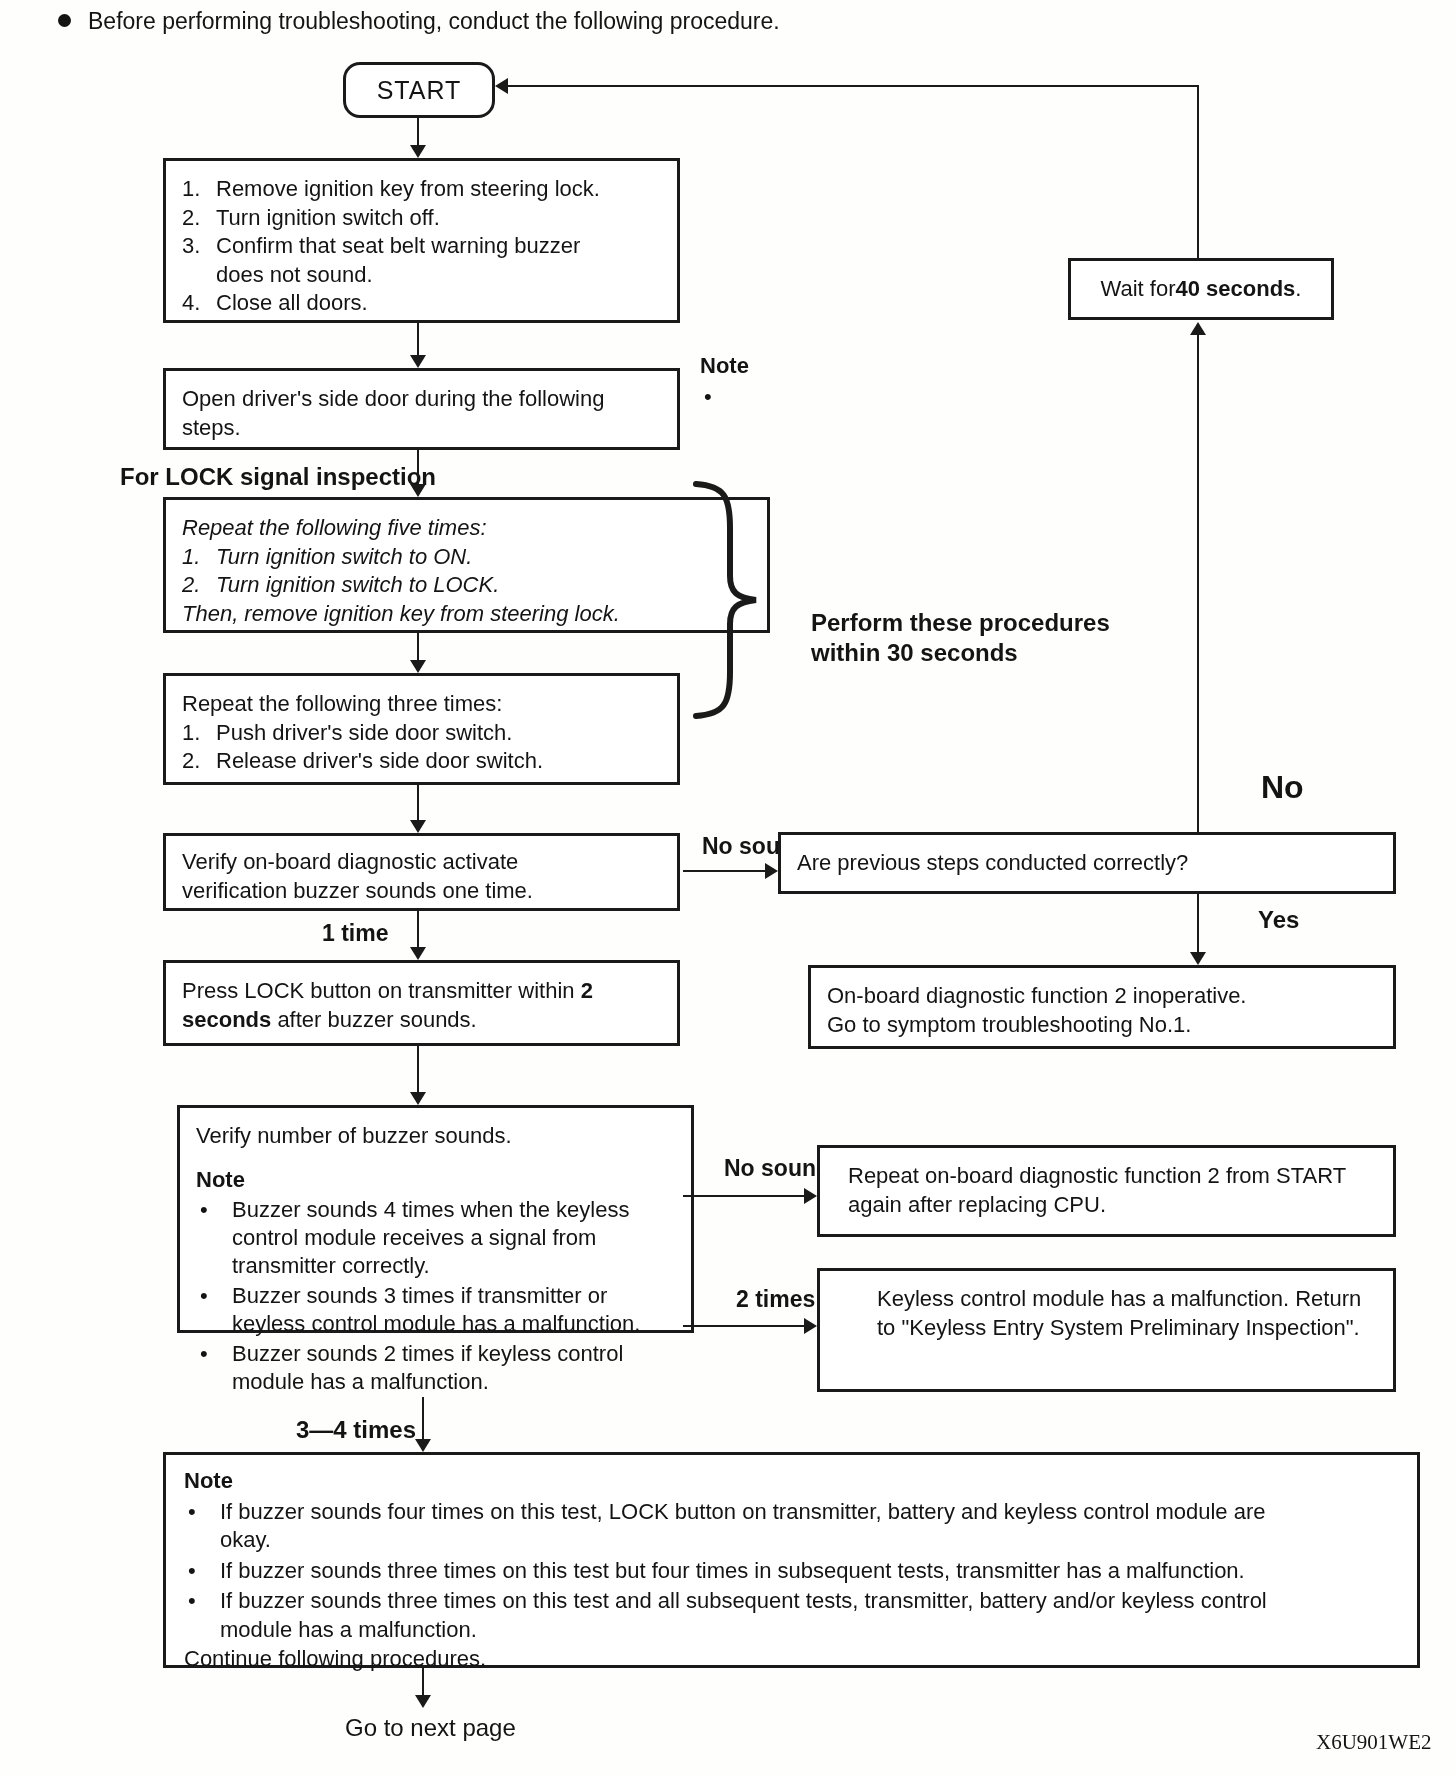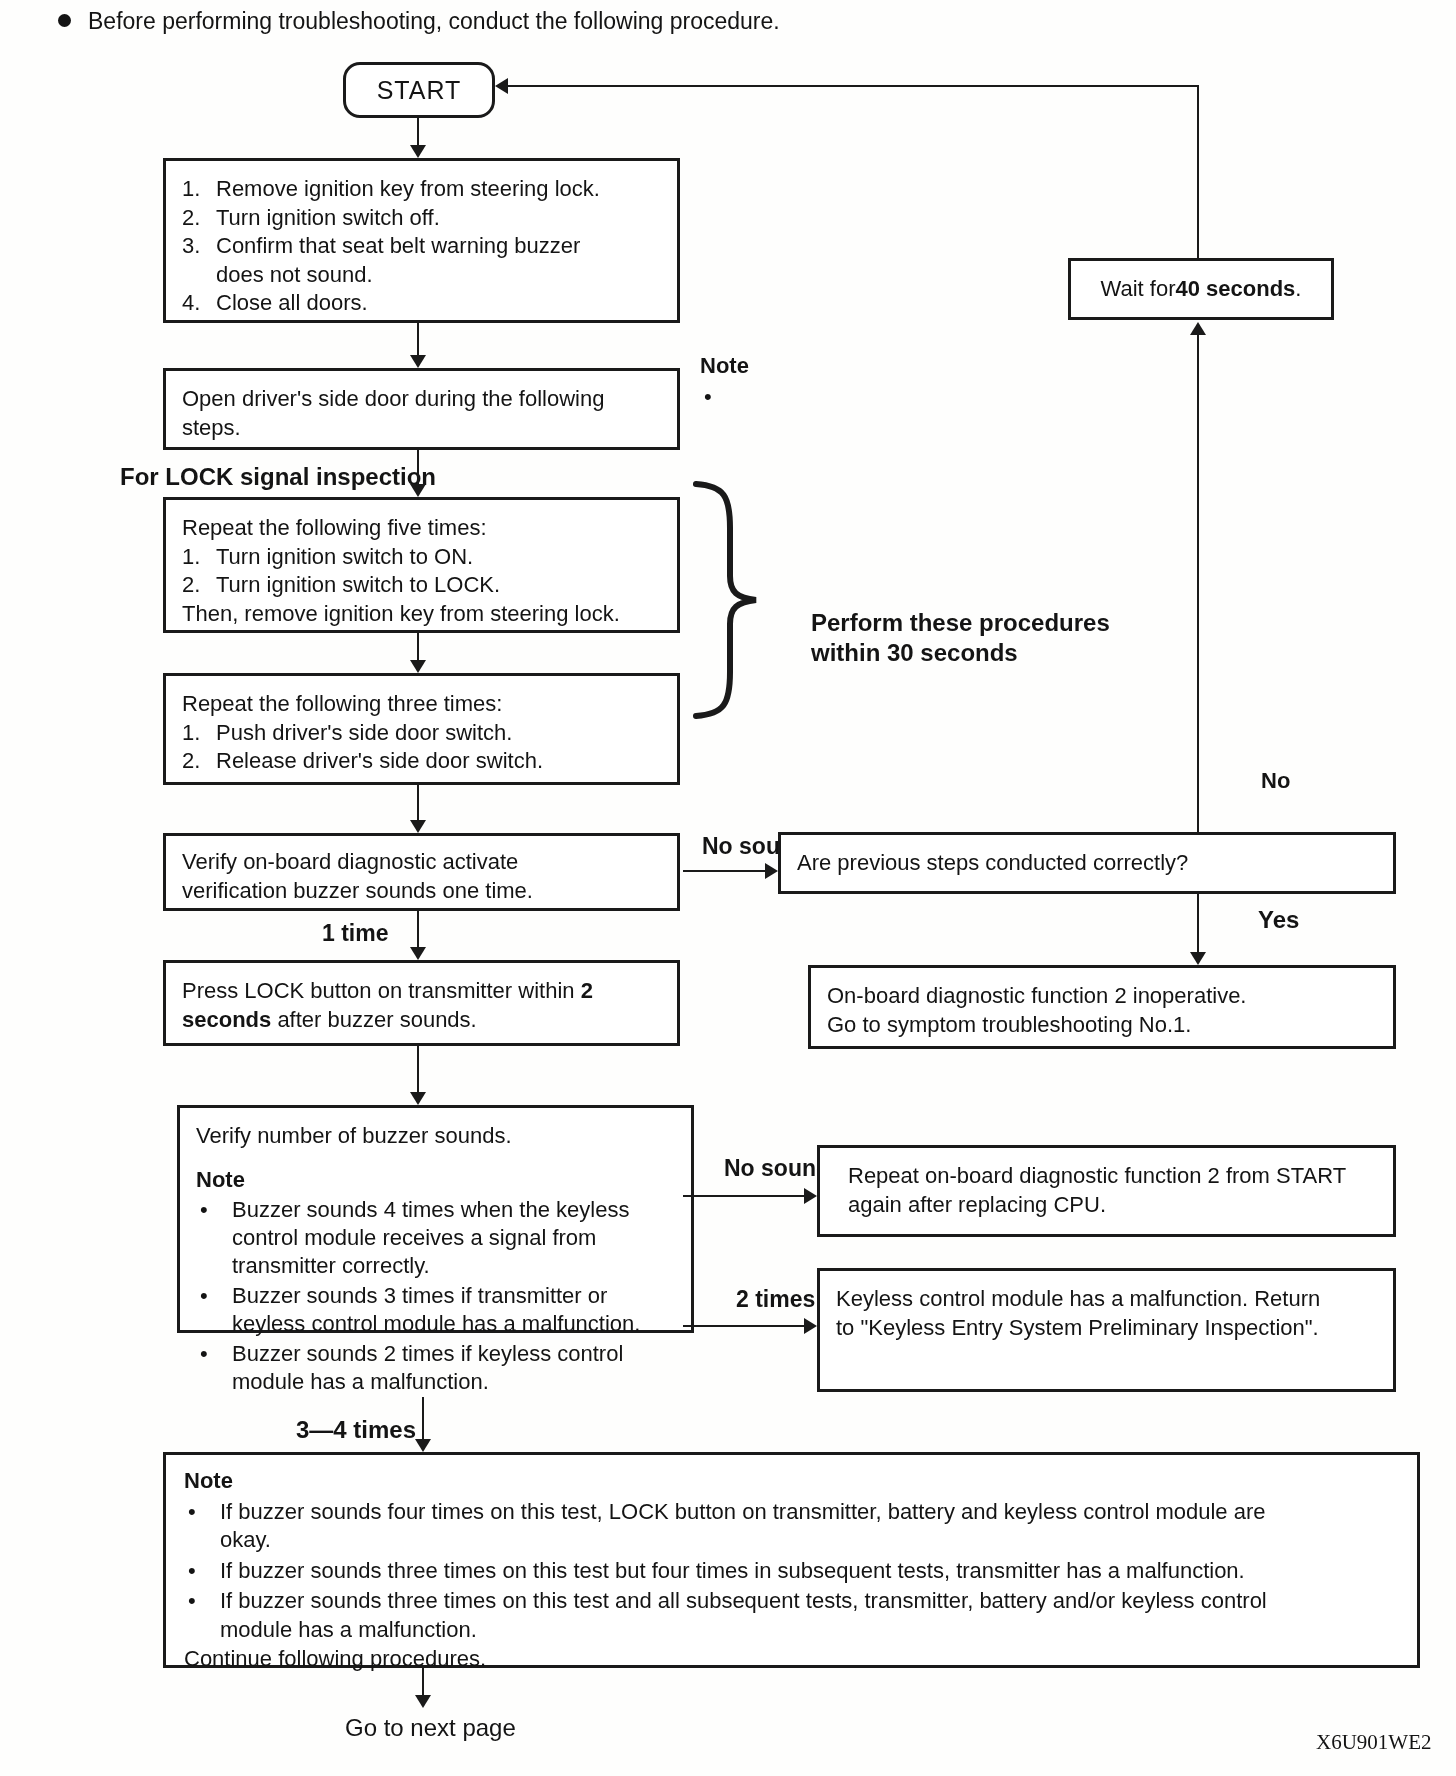--- a/index.html
+++ b/index.html
@@ -76,21 +76,21 @@
     <div class="brow">
       <span class="bm">•</span>
     </div>
   </div>
 
   <div class="lbl" style="left:84px;top:463px;font-size:24px;">For LOCK signal inspection</div>
 
   <div class="vline" style="left:417px;top:450px;height:36px;"></div>
   <span class="ah down" style="left:410px;top:484px;"></span>
 
-  <div class="fbox" style="left:163px;top:497px;width:517px;height:136px;">
+  <div class="fbox" style="left:163px;top:497px;width:607px;height:136px;font-style:italic;">
     <div>Repeat the following five times:</div>
     <div class="li">
       <span class="n">1.</span>
       <span class="t">Turn ignition switch to ON.</span>
     </div>
     <div class="li">
       <span class="n">2.</span>
       <span class="t">Turn ignition switch to LOCK.</span>
     </div>
     <div>Then, remove ignition key from steering lock.</div>
@@ -129,21 +129,21 @@
 
   <div class="fbox center-v" style="left:778px;top:832px;width:618px;height:62px;padding-top:0;padding-bottom:0;">Are previous steps conducted correctly?</div>
 
   <div class="fbox center-v" style="left:1068px;top:258px;width:266px;height:62px;padding-top:0;padding-bottom:0;justify-content:center;">
     <span>Wait for </span>
       <span class="b">40 seconds</span>
       <span>.</span>
   </div>
   <span class="ah up" style="left:1190px;top:322px;"></span>
   <div class="vline" style="left:1197px;top:335px;height:497px;"></div>
-  <div class="lbl" style="left:1225px;top:768px;font-size:22px;">No</div>
+  <div class="lbl" style="left:1225px;top:768px;font-size:32px;">No</div>
 
   <div class="vline" style="left:1197px;top:894px;height:58px;"></div>
   <div class="lbl" style="left:1222px;top:906px;font-size:24px;">Yes</div>
   <span class="ah down" style="left:1190px;top:952px;"></span>
 
   <div class="lbl" style="left:286px;top:920px;">1 time</div>
   <div class="vline" style="left:417px;top:911px;height:38px;"></div>
   <span class="ah down" style="left:410px;top:947px;"></span>
 
   <div class="fbox" style="left:163px;top:960px;width:517px;height:86px;">
@@ -183,21 +183,21 @@
 
   <div class="fbox" style="left:817px;top:1145px;width:579px;height:92px;padding-left:28px;">
     <div style="max-width:530px;">Repeat on-board diagnostic function 2 from START again after replacing CPU.</div>
   </div>
 
   <div class="lbl" style="left:700px;top:1286px;">2 times</div>
   <div class="hline" style="left:683px;top:1325px;width:123px;"></div>
   <span class="ah right" style="left:804px;top:1318px;"></span>
 
   <div class="fbox" style="left:817px;top:1268px;width:579px;height:124px;">
-    <div style="max-width:500px;">Keyless control module has a malfunction. Return to "Keyless Entry System Preliminary Inspection".</div>
+    <div style="max-width:500px;margin-left:41px;">Keyless control module has a malfunction. Return to "Keyless Entry System Preliminary Inspection".</div>
   </div>
 
   <div class="lbl" style="left:260px;top:1416px;font-size:24px;">3—4 times</div>
   <div class="vline" style="left:422px;top:1397px;height:44px;"></div>
   <span class="ah down" style="left:415px;top:1439px;"></span>
 
   <div class="fbox" style="left:163px;top:1452px;width:1257px;height:216px;padding:12px 18px;">
     <div class="note-h">Note</div>
     <div class="brow">
       <span class="bm">•</span>

